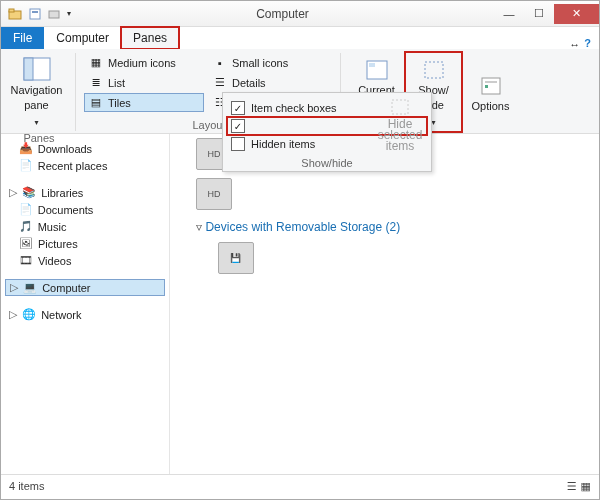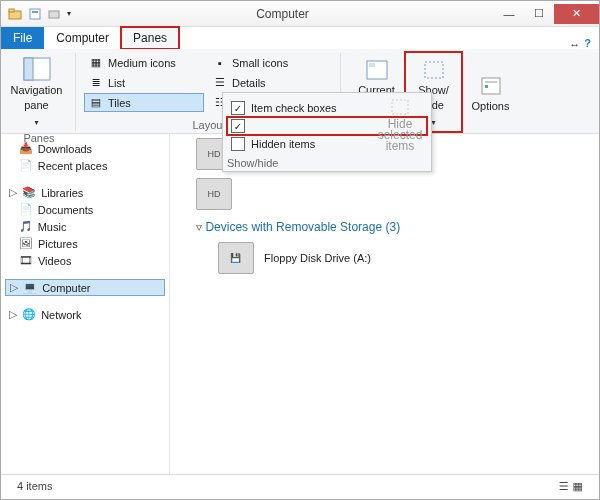--- a/index.html
+++ b/index.html
@@ -22,32 +22,32 @@
   .bigbtn { width:55px; display:flex; flex-direction:column; align-items:center; justify-content:center; gap:2px; line-height:15px; text-align:center; padding-top:4px; }
   .bigbtn.hl { outline:2px solid #c8211a; outline-offset:0; }
   .layoutgrid { display:grid; grid-template-columns:120px 120px; grid-auto-rows:19px; gap:1px 4px; }
   .layitem { display:flex; align-items:center; gap:5px; padding:0 4px; border:1px solid transparent; }
   .layitem.sel { border:1px solid #7da2ce; background:#cde6f7; }
   .miniicon { width:14px; height:14px; display:flex; align-items:center; justify-content:center; }
   .dropdown { position:absolute; top:92px; left:222px; width:200px; background:#f5f6f7; border:1px solid #c8c8c8; box-shadow:2px 2px 4px rgba(0,0,0,.15); z-index:10; padding:6px 4px 2px 4px; }
   .dropdown .row { display:flex; align-items:center; gap:6px; padding:2px 4px; }
   .dropdown .row.hl { outline:2px solid #c8211a; outline-offset:-1px; }
   .dropdown .side { position:absolute; right:6px; top:4px; width:50px; text-align:center; color:#999; font-size:12px; line-height:11px; }
-  .dropdown .lbl { color:#666; font-size:11px; padding-top:4px; }
+  .dropdown .lbl { color:#666; text-align:center; font-size:11px; padding-top:4px; }
   .cb { width:12px; height:12px; border:1px solid #666; display:flex; align-items:center; justify-content:center; font-size:10px; background:#fff; }
   .content { display:flex; height:340px; }
   .tree { width:160px; border-right:1px solid #e5e5e5; padding:6px 4px; overflow:hidden; }
   .treeitem { display:flex; align-items:center; gap:5px; padding:2px 2px 2px 14px; }
   .treeitem.sel { background:#cde6f7; border:1px solid #7da2ce; padding:1px 1px 1px 13px; }
   .treeitem.top { padding-left:4px; font-weight:400; }
   .main { flex:1; padding:4px 8px; position:relative; }
   .section { color:#1a6fb3; font-size:12px; padding:6px 0 4px 18px; }
   .drive { display:flex; align-items:center; gap:10px; padding:4px 0 4px 40px; }
   .drive .dicon { width:34px; height:30px; background:#ddd; border:1px solid #aaa; border-radius:2px; display:flex; align-items:center; justify-content:center; font-size:9px; color:#555; }
-  .statusbar { height:22px; border-top:1px solid #ddd; display:flex; align-items:center; padding:0 16px; font-size:11px; color:#444; }
+  .statusbar { height:22px; border-top:1px solid #ddd; display:flex; align-items:center; padding:0 8px; font-size:11px; color:#444; }
   .statusbar .right { margin-left:auto; display:flex; gap:4px; }
   .caret { font-size:8px; color:#333; }
   .tri { color:#555; }
 </style>
 </head>
 <body>
 
 <div class="titlebar">
   <div class="qat">
     <span class="qicon">
@@ -224,24 +224,23 @@
         <span>Network</span>
       </div>
   </div>
   <div class="main">
     <div class="drive" style="padding-left:18px;padding-top:0">
         <div class="dicon">HD</div>
       </div>
     <div class="drive" style="padding-left:18px">
         <div class="dicon">HD</div>
       </div>
-    <div class="section"><span class="tri">▿</span> <span>Devices with Removable Storage (3)</span></div>
+    <div class="section"><span class="tri">▿</span> <span>Devices with Removable Storage (2)</span></div>
     <div class="drive">
         <div class="dicon">💾</div>
-        <span>Floppy Disk Drive (A:)</span>
       </div>
   </div>
 </div>
 
 <div class="statusbar">
   <span>4 items</span>
   <div class="right">
     <span>☰</span>
     <span>▦</span>
   </div>

